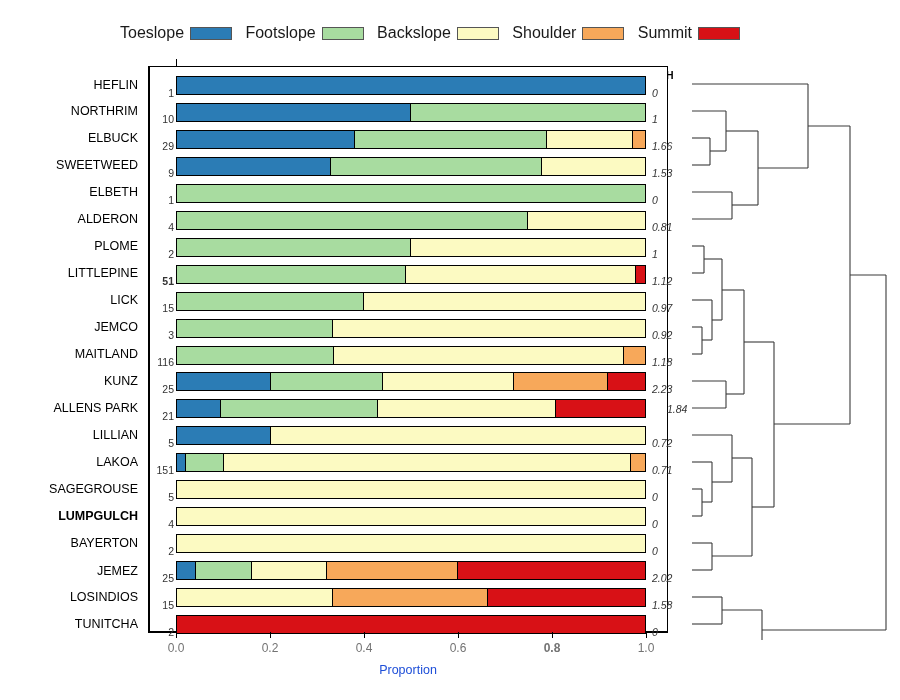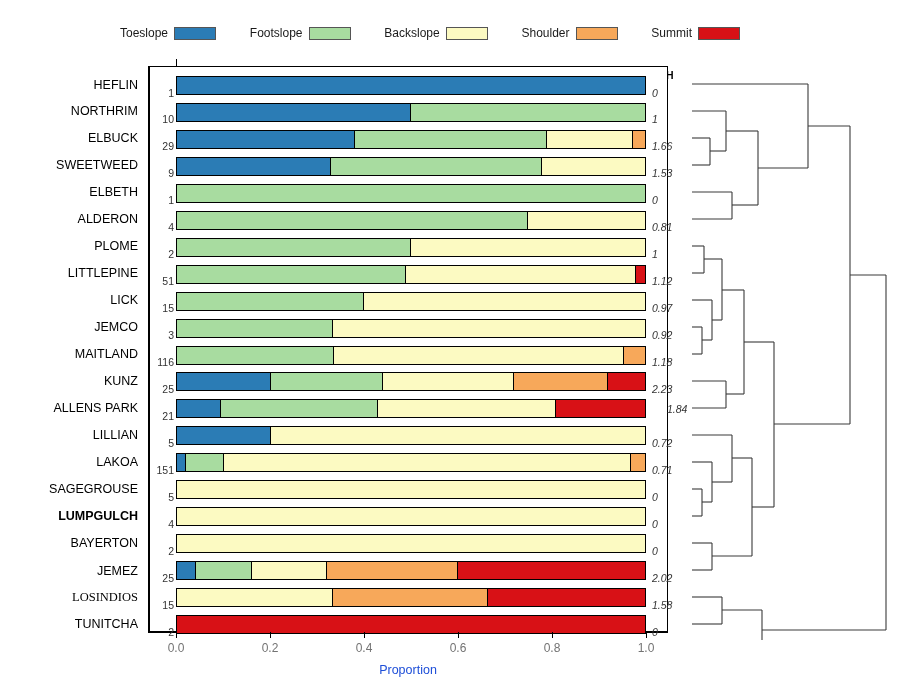--- a/index.html
+++ b/index.html
@@ -15,21 +15,21 @@
     position:absolute;left:0;top:2px;width:900px;text-align:center;
     font-size:16px;font-weight:bold;letter-spacing:0.1px;
   }
 
   
   #legend{
     position:absolute;left:120px;top:24px;width:620px;height:18px;
     display:flex;align-items:center;justify-content:space-between;
   }
   .legend-entry{display:flex;align-items:center;gap:6px;}
-  .legend-label{font-size:12px;color:#1a1a1a;}
+  .legend-label{font-size:16px;color:#1a1a1a;}
   .legend-swatch{width:42px;height:13px;border:1px solid #555;box-sizing:border-box;}
 
   
   #plot-frame{
     position:absolute;left:148px;top:66px;width:520px;height:566px;
     border:1px solid #000;box-sizing:border-box;background:#fff;
   }
   
   #n-divider{
     position:absolute;left:0px;top:0px;width:1px;height:100%;background:#000;
@@ -126,21 +126,21 @@
       <div class="rowlabel" style="top: 254.05px;">JEMCO</div>
       <div class="rowlabel" style="top: 281px;">MAITLAND</div>
       <div class="rowlabel" style="top: 307.95px;">KUNZ</div>
       <div class="rowlabel" style="top: 334.9px;">ALLENS PARK</div>
       <div class="rowlabel" style="top: 361.85px;">LILLIAN</div>
       <div class="rowlabel" style="top: 388.8px;">LAKOA</div>
       <div class="rowlabel" style="top: 415.75px;">SAGEGROUSE</div>
       <div class="rowlabel bold" style="top: 442.7px;">LUMPGULCH</div>
       <div class="rowlabel" style="top: 469.65px;">BAYERTON</div>
       <div class="rowlabel" style="top: 498px;">JEMEZ</div>
-      <div class="rowlabel" style="top: 523.55px; font-family: Liberation Serif, serif;">LOSINDIOS</div>
+      <div class="rowlabel" style="top: 523.55px;">LOSINDIOS</div>
       <div class="rowlabel" style="top: 550.5px;">TUNITCHA</div>
     </div>
 
   <div id="plot-frame">
     <div id="n-divider"></div>
   </div>
 
   <div id="topstub"></div>
   <div id="xaxis"></div>
   <div id="xlab">Proportion</div>
@@ -259,21 +259,21 @@
     <div class="bar" style="left: 176px; top: 210.75px; width: 470px;">
       <div class="seg" style="background: rgb(168, 220, 160); width: 75%;"></div>
       <div class="seg" style="background: rgb(252, 250, 194); width: 25%;"></div>
     </div>
     <div class="nval" style="left: 148px; top: 248.2px;">2</div>
     <div class="hval" style="left: 652px; top: 248.2px;">1</div>
     <div class="bar" style="left: 176px; top: 237.7px; width: 470px;">
       <div class="seg" style="background: rgb(168, 220, 160); width: 50%;"></div>
       <div class="seg" style="background: rgb(252, 250, 194); width: 50%;"></div>
     </div>
-    <div class="nval" style="left: 148px; top: 275.15px;">51</div>
+    <div class="nval" style="left: 148px; top: 275.15px; font-weight: bold;">51</div>
     <div class="hval" style="left: 652px; top: 275.15px;">1.12</div>
     <div class="bar" style="left: 176px; top: 264.65px; width: 470px;">
       <div class="seg" style="background: rgb(168, 220, 160); width: 49%;"></div>
       <div class="seg" style="background: rgb(252, 250, 194); width: 49%;"></div>
       <div class="seg" style="background: rgb(216, 17, 22); width: 2%;"></div>
     </div>
     <div class="nval" style="left: 148px; top: 302.1px;">15</div>
     <div class="hval" style="left: 652px; top: 302.1px;">0.97</div>
     <div class="bar" style="left: 176px; top: 291.6px; width: 470px;">
       <div class="seg" style="background: rgb(168, 220, 160); width: 40%;"></div>
@@ -361,16 +361,16 @@
     </div>
     <div class="xtick" style="left: 176px;"></div>
     <div class="xticklabel" style="left: 176px;">0.0</div>
     <div class="xtick" style="left: 270px;"></div>
     <div class="xticklabel" style="left: 270px;">0.2</div>
     <div class="xtick" style="left: 364px;"></div>
     <div class="xticklabel" style="left: 364px;">0.4</div>
     <div class="xtick" style="left: 458px;"></div>
     <div class="xticklabel" style="left: 458px;">0.6</div>
     <div class="xtick" style="left: 552px;"></div>
-    <div class="xticklabel" style="left: 552px;">0.8</div>
+    <div class="xticklabel" style="left: 552px; font-weight: bold;">0.8</div>
     <div class="xtick" style="left: 646px;"></div>
     <div class="xticklabel" style="left: 646px;">1.0</div>
   </div>
 
 </body></html>

